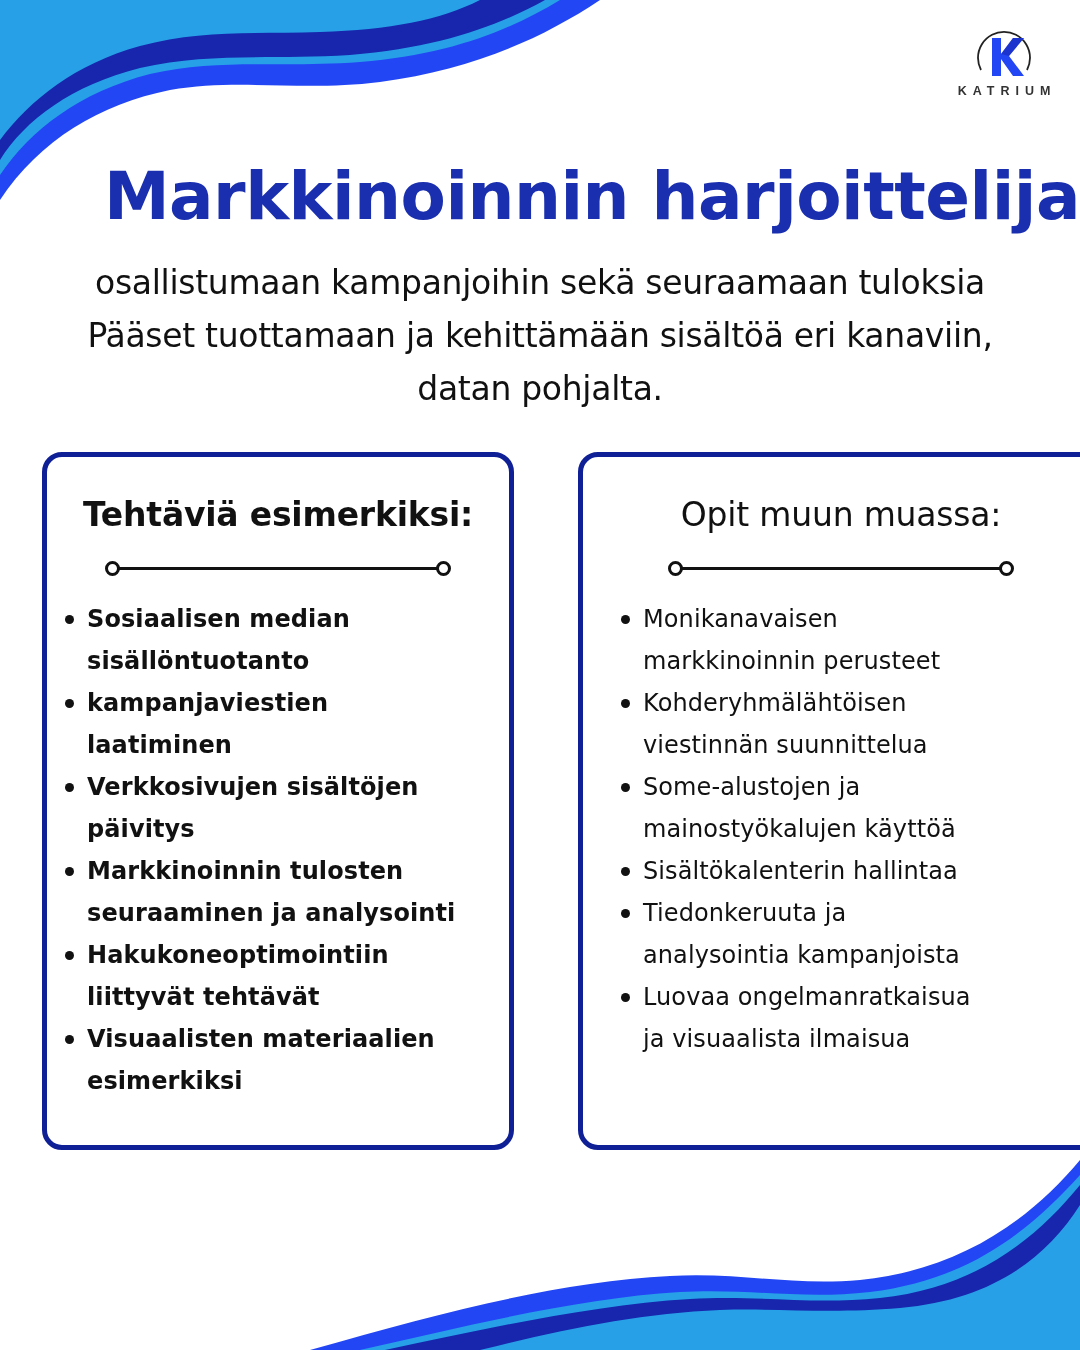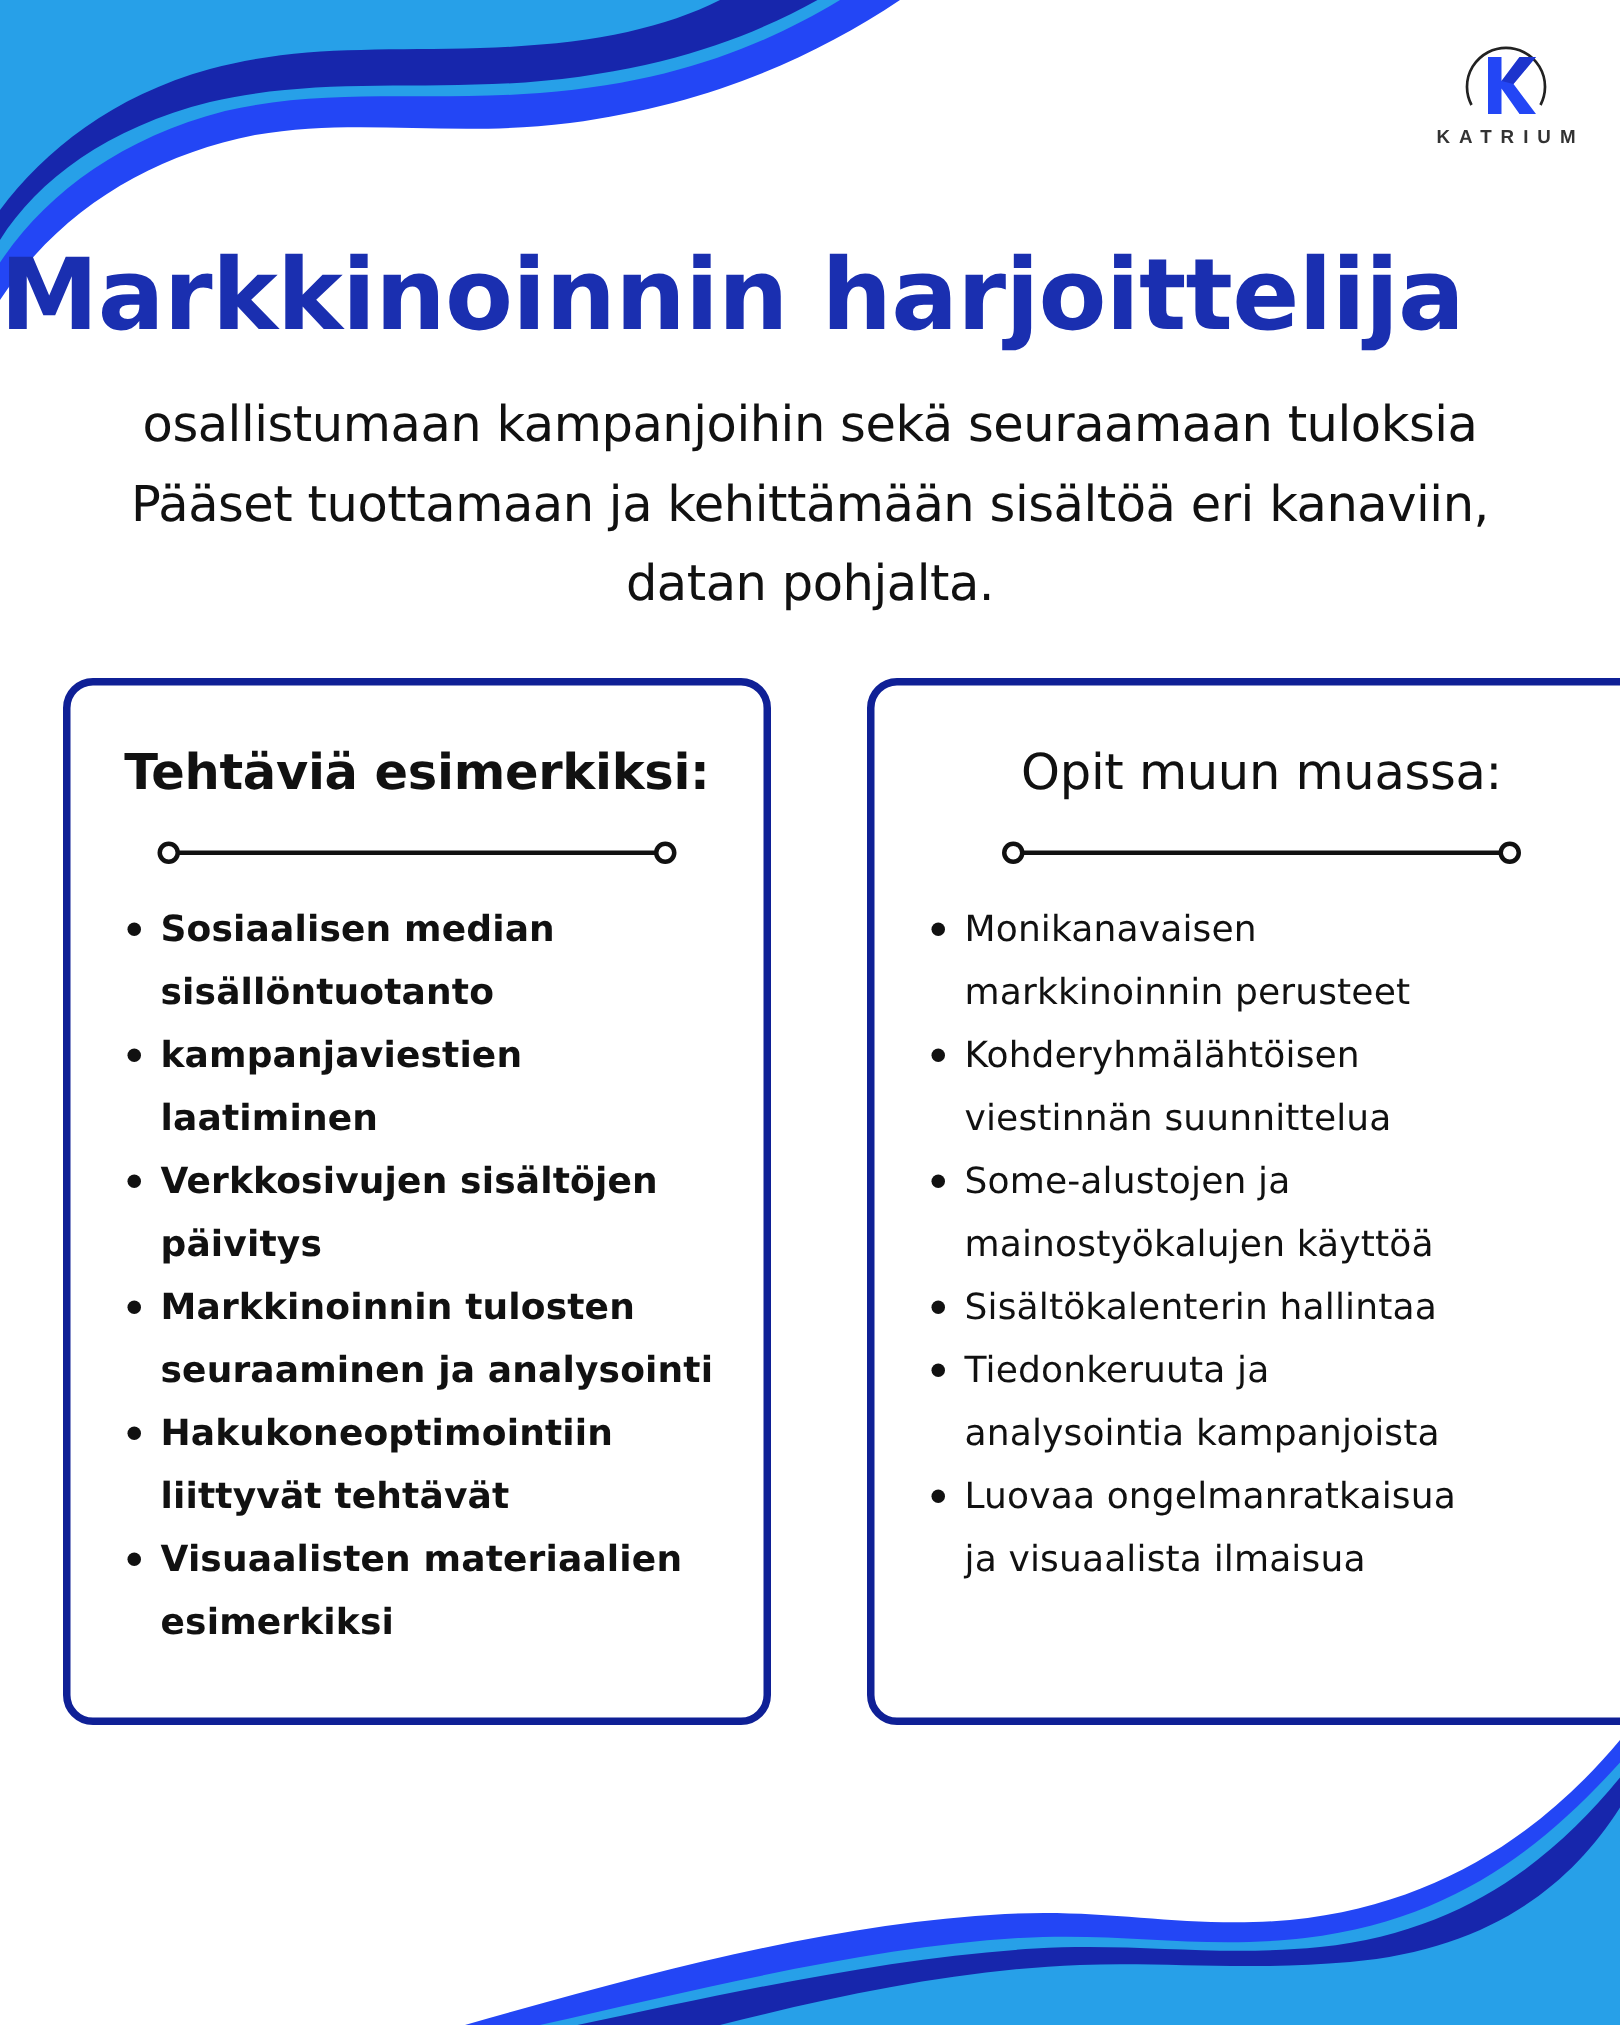--- a/index.html
+++ b/index.html
@@ -8,21 +8,21 @@
 
     .wave { position: absolute; left: 0; width: 1080px; pointer-events: none; }
     .wave-top { top: 0; height: 220px; }
     .wave-bottom { bottom: 0; height: 200px; }
 
     .logo { position: absolute; top: 26px; left: 944px; width: 120px; height: 80px; text-align: center; }
     .logo svg { display: block; margin: 0 auto; }
     .logo-text { font-family: "Liberation Sans", sans-serif; font-size: 12.5px; letter-spacing: 6px; color: #333; margin-top: 2px; padding-left: 6px; font-weight: bold; }
 
     .title {
-      position: absolute; top: 158px; left: 0; width: 1080px; text-align: left;
+      position: absolute; top: 158px; left: 0; width: 1080px; text-align: right;
       font-family: "DejaVu Sans", sans-serif; font-weight: bold; font-size: 66px;
       color: #1a2fb0; letter-spacing: -0.5px;
     }
     .subtitle {
       position: absolute; top: 256px; left: 10px; width: 1060px; text-align: center;
       font-family: "DejaVu Sans", sans-serif; font-size: 33px; line-height: 53px; color: #111;
       letter-spacing: -0.3px;
     }
 
     .card {
@@ -38,21 +38,21 @@
     }
     .divider { position: relative; margin: 26px auto 0; height: 16px; }
     .card-left .divider { width: 346px; }
     .card-right .divider { width: 346px; }
     .divider .line { position: absolute; top: 7px; left: 8px; right: 8px; height: 3px; background: #111; }
     .divider .dot { position: absolute; top: 1px; width: 15px; height: 15px; border: 3px solid #111; border-radius: 50%; background: #fff; }
     .divider .dot.l { left: 0; }
     .divider .dot.r { right: 0; }
 
     .list { list-style: none; margin-top: 22px; }
-    .card-left .list { padding-left: 60px; padding-right: 10px; }
+    .card-left .list { padding-left: 40px; padding-right: 10px; }
     .card-right .list { padding-left: 60px; padding-right: 6px; }
     .list li {
       position: relative; font-family: "DejaVu Sans", sans-serif; font-size: 24px;
       line-height: 42px; color: #111; letter-spacing: 0.1px;
     }
     .list li .bullet {
       position: absolute; left: -22px; top: 17px; width: 9px; height: 9px;
       border-radius: 50%; background: #111;
     }
     .list li .line-text { display: block; }

